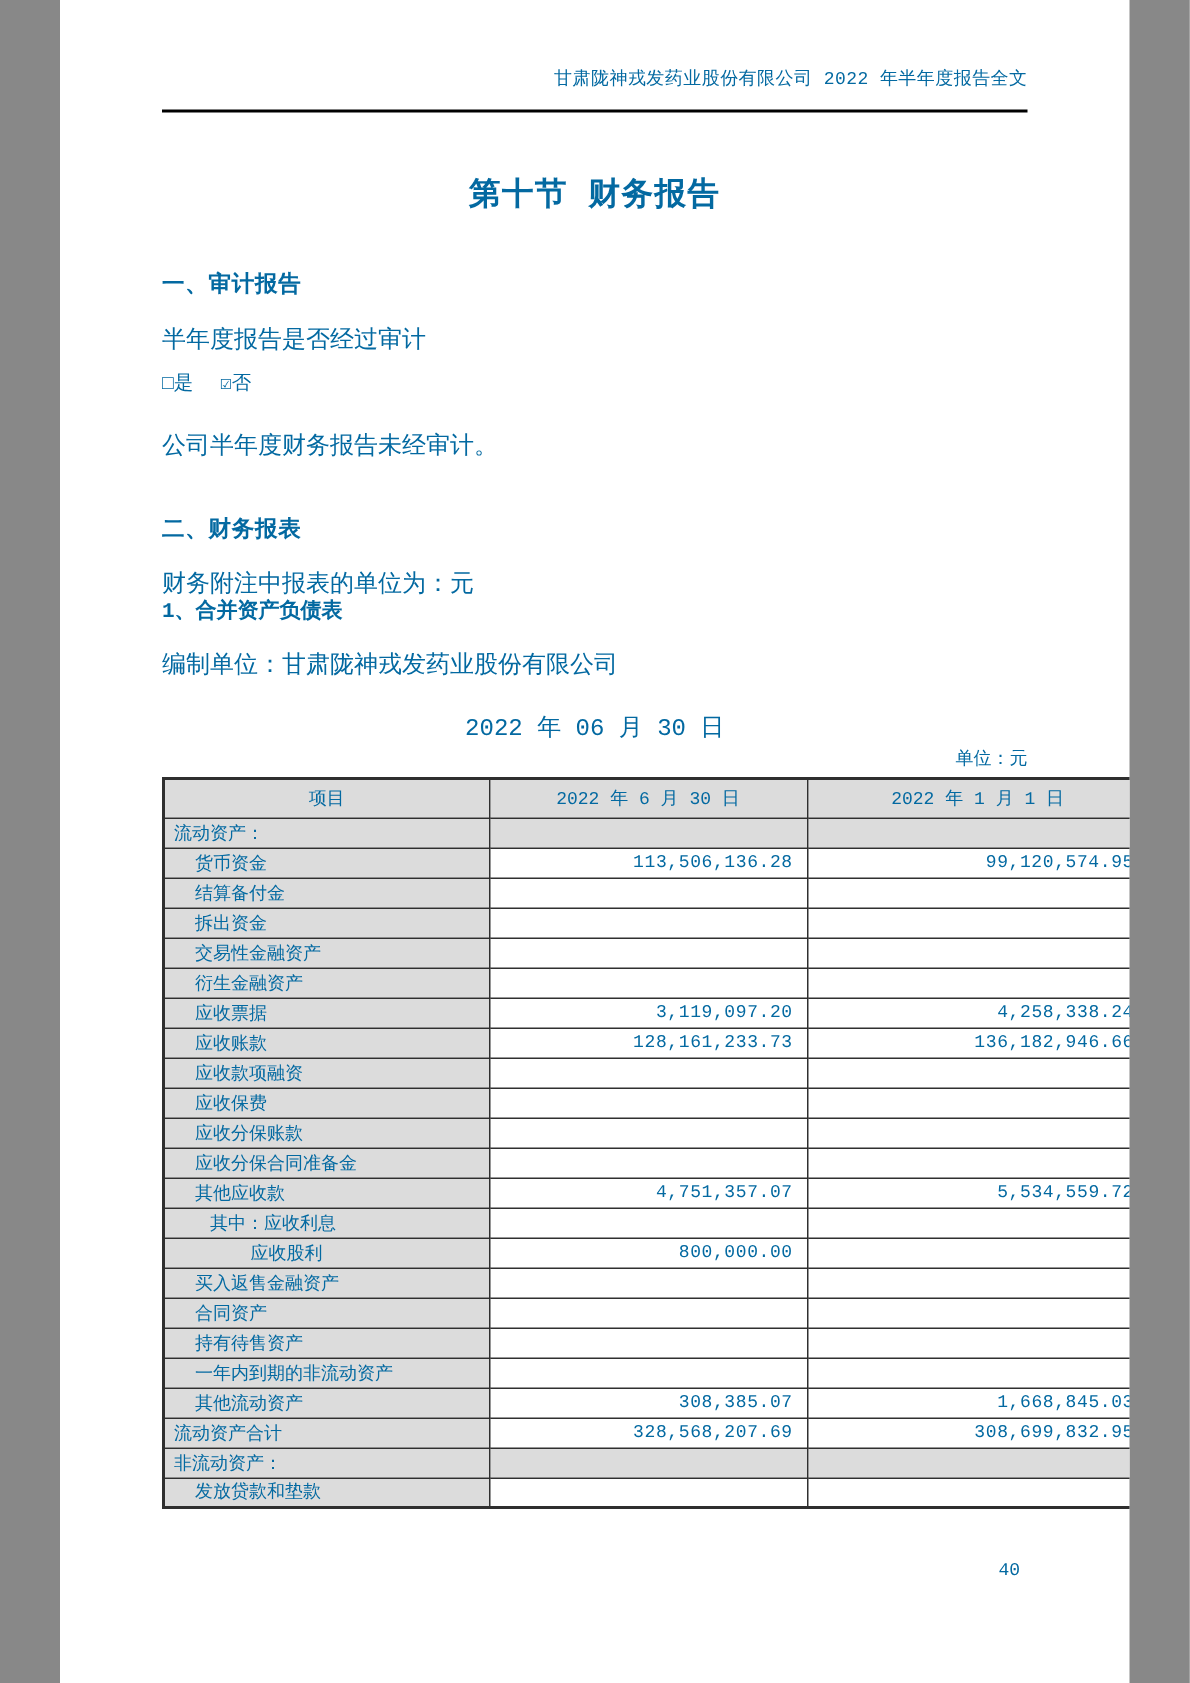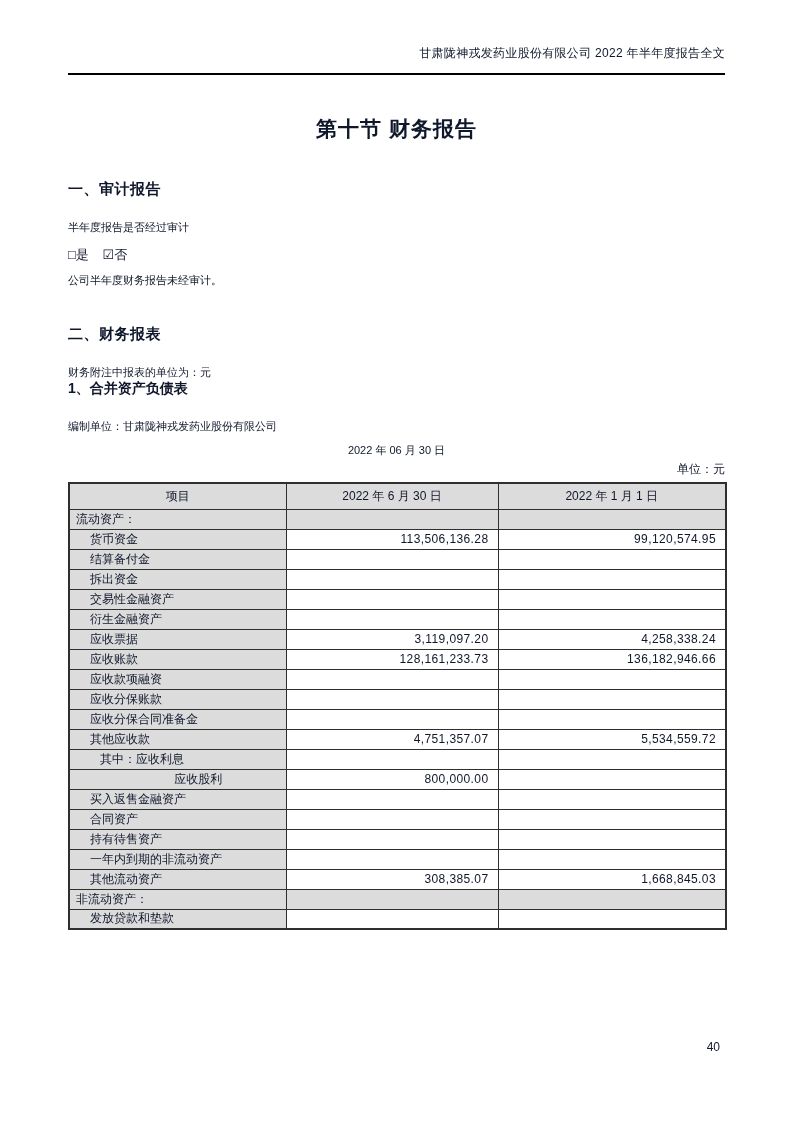--- a/index.html
+++ b/index.html
@@ -1,23 +1,23 @@
 <!DOCTYPE html>
 <html><head>
 <meta charset="utf-8">
 <style>
   * { margin:0; padding:0; box-sizing:border-box; }
   html,body { background:#888; }
   .page {
     position:relative;
-    width:793px; height:1122px;
+    width:713px; height:1122px;
     margin:0 auto;
     background:#ffffff;
-    font-family:Liberation Sans, sans-serif;
-    color:#0f172a;
+    font-family:Liberation Mono, monospace;
+    color:#0369a1;
     padding:0 68px;
     overflow:hidden;
   }
   .doc-header {
     padding-top:46px;
     text-align:right;
     font-size:12px;
     line-height:15px;
     letter-spacing:0.3px;
   }
@@ -37,28 +37,28 @@
     font-size:15px;
     font-weight:bold;
     letter-spacing:0.5px;
   }
   .h-level2 {
     font-size:14px;
     font-weight:bold;
   }
   .body-text {
     margin-top:21px;
-    font-size:11px;
+    font-size:16px;
     line-height:15px;
   }
   .check-line { margin-top:11px; font-size:13px; }
   .check-line .opt { margin-right:10px; }
   .center { text-align:center; }
   .right { text-align:right; }
-  .tight { margin-top:9px; }
+  .tight { margin-top:27px; }
   .unit-line { margin-top:3px; font-size:12px; }
   table.balance-sheet {
     margin-top:4px;
     width:100%;
     border-collapse:collapse;
     border:2px solid #2f2f2f;
     table-layout:fixed;
   }
   table.balance-sheet th,
   table.balance-sheet td {
@@ -75,21 +75,21 @@
   }
   table.balance-sheet td { height:20px; }
   col.c-item { width:217px; }
   col.c-v1 { width:212px; }
   col.c-v2 { width:228px; }
   td.item { background:var(--shade); padding-left:6px; }
   td.val { text-align:right; padding-right:9px; letter-spacing:0.4px; }
   tr.shaded td { background:var(--shade); }
   td.ind-1 { padding-left:20px; }
   td.ind-2 { padding-left:30px; }
-  td.ind-3 { padding-left:41px;text-align:center; }
+  td.ind-3 { padding-left:57px; }
   .page-number {
     position:absolute;
     top:1040px;
     right:73px;
     font-size:12px;
   }
 </style>
 </head>
 <body>
 
@@ -171,20 +171,25 @@
           <td class="item ind-1">应收账款</td>
           <td class="val">128,161,233.73</td>
           <td class="val">136,182,946.66</td>
         </tr>
         <tr>
           <td class="item ind-1">应收款项融资</td>
           <td class="val"></td>
           <td class="val"></td>
         </tr>
         <tr>
+          <td class="item ind-1">应收保费</td>
+          <td class="val"></td>
+          <td class="val"></td>
+        </tr>
+        <tr>
           <td class="item ind-1">应收分保账款</td>
           <td class="val"></td>
           <td class="val"></td>
         </tr>
         <tr>
           <td class="item ind-1">应收分保合同准备金</td>
           <td class="val"></td>
           <td class="val"></td>
         </tr>
         <tr>
@@ -220,20 +225,25 @@
         <tr>
           <td class="item ind-1">一年内到期的非流动资产</td>
           <td class="val"></td>
           <td class="val"></td>
         </tr>
         <tr>
           <td class="item ind-1">其他流动资产</td>
           <td class="val">308,385.07</td>
           <td class="val">1,668,845.03</td>
         </tr>
+        <tr>
+          <td class="item ind-0">流动资产合计</td>
+          <td class="val">328,568,207.69</td>
+          <td class="val">308,699,832.95</td>
+        </tr>
         <tr class="shaded">
           <td class="item ind-0">非流动资产：</td>
           <td class="val"></td>
           <td class="val"></td>
         </tr>
         <tr>
           <td class="item ind-1">发放贷款和垫款</td>
           <td class="val"></td>
           <td class="val"></td>
         </tr>

